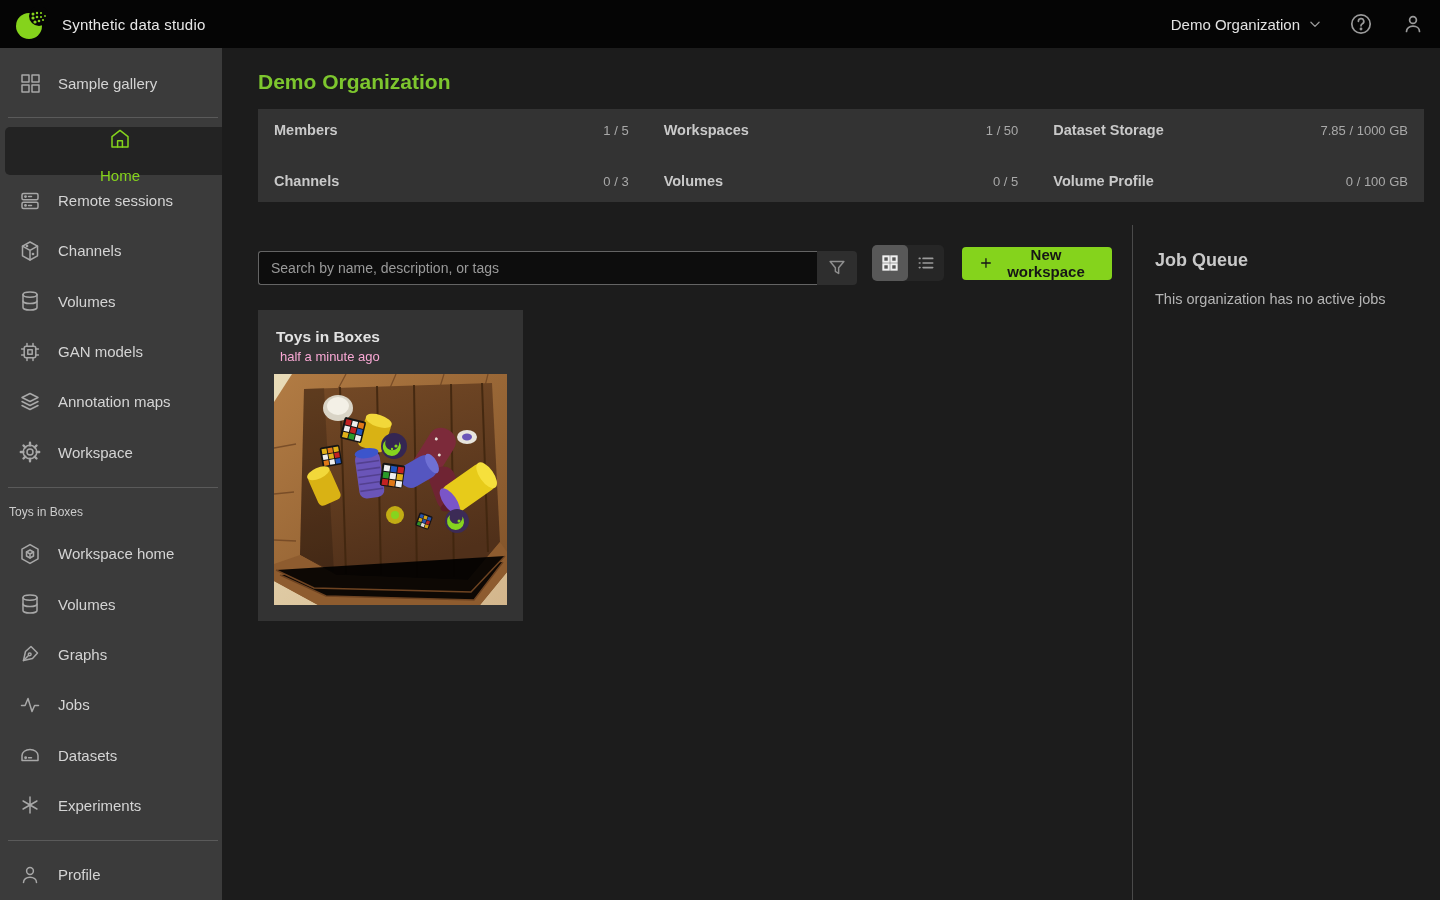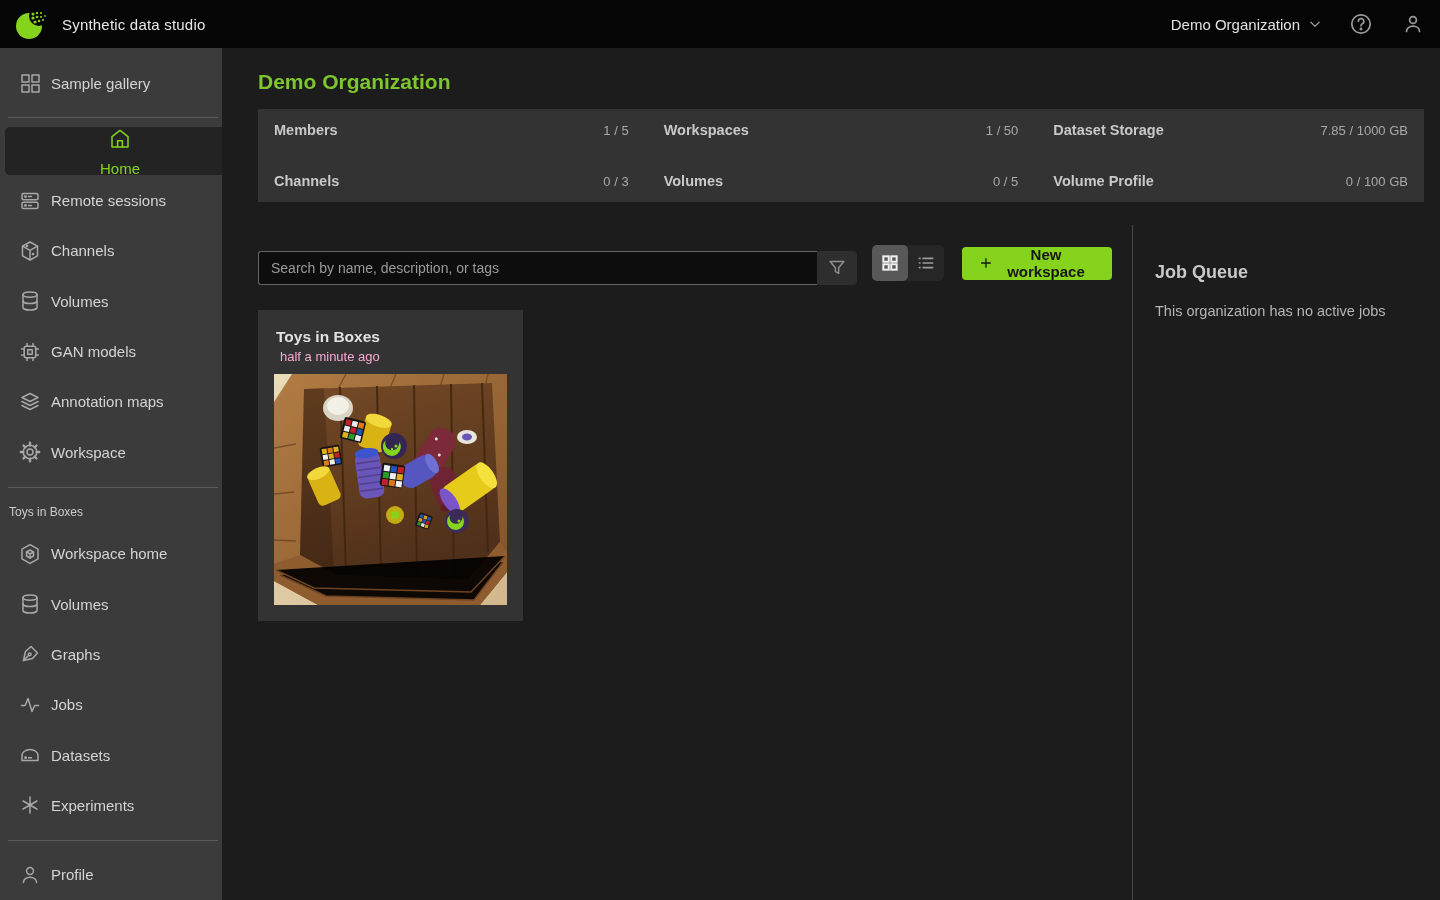--- a/index.html
+++ b/index.html
@@ -18,21 +18,21 @@
   .icon-btn{width:26px;height:26px;display:flex;align-items:center;
     justify-content:center;cursor:pointer;}
   .topbar svg.glyph{stroke:#9a9a9a;}
 
   
   .layout{display:flex;height:852px;}
 
   
   .sidebar{width:222px;background:#3b3b3b;flex:0 0 auto;display:flex;
     flex-direction:column;padding-top:10px;overflow:hidden;}
-  .side-item{height:52px;display:flex;align-items:center;gap:9px;
+  .side-item{height:52px;display:flex;align-items:center;gap:16px;
     padding-left:18px;color:#d4d4d4;font-size:15px;cursor:pointer;}
   .side-item .ic{width:24px;height:24px;flex:0 0 auto;display:flex;}
   .side-item svg{stroke:#a8a8a8;fill:none;stroke-width:1.5;
     stroke-linecap:round;stroke-linejoin:round;}
   .side-item.active{background:#232323;border-radius:5px 0 0 5px;
     margin-left:5px;padding-left:13px;height:48px;color:#85d31c;flex-direction:column;}
   .side-item.active svg{stroke:#85d31c;}
   .side-divider{height:1px;background:#5a5a5a;margin:9px 4px 9px 8px;flex:0 0 auto;}
   .section-label{font-size:12px;color:#cccccc;padding:8px 8px 10px 9px;}
 
@@ -73,21 +73,21 @@
 
   .card{width:265px;background:#333333;margin-top:29px;padding:16px;
     cursor:pointer;}
   .card-title{color:#e2e2e2;font-size:15.5px;font-weight:700;margin:2px 2px 3px;}
   .card-time{color:#f9a8d4;font-size:13px;margin:0 6px 10px;}
   .thumb{width:233px;height:231px;display:block;}
 
   
   .right-panel{width:308px;flex:0 0 auto;border-left:1px solid #4a4a4a;
     padding:21px 16px 0 22px;}
-  .jq-title{color:#c9c9c9;font-size:18px;font-weight:700;margin:16px 0 20px;}
+  .jq-title{color:#c9c9c9;font-size:18px;font-weight:700;margin:4px 0 20px;}
   .jq-empty{color:#b5b5b5;font-size:14.5px;}
 </style>
 </head>
 <body>
 
 <header class="topbar">
   <span class="logo">
     <svg viewBox="0 0 34 34" width="34" height="34">
       <circle cx="15" cy="19" r="13" fill="#85d31c"></circle>
       <circle cx="25" cy="9" r="10" fill="#050505"></circle>

